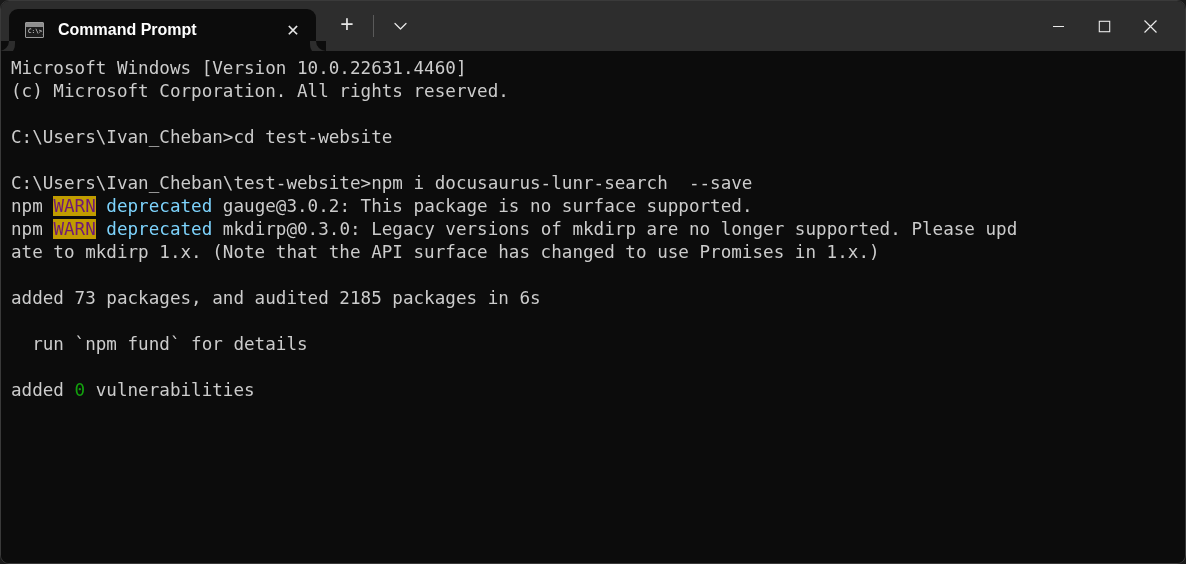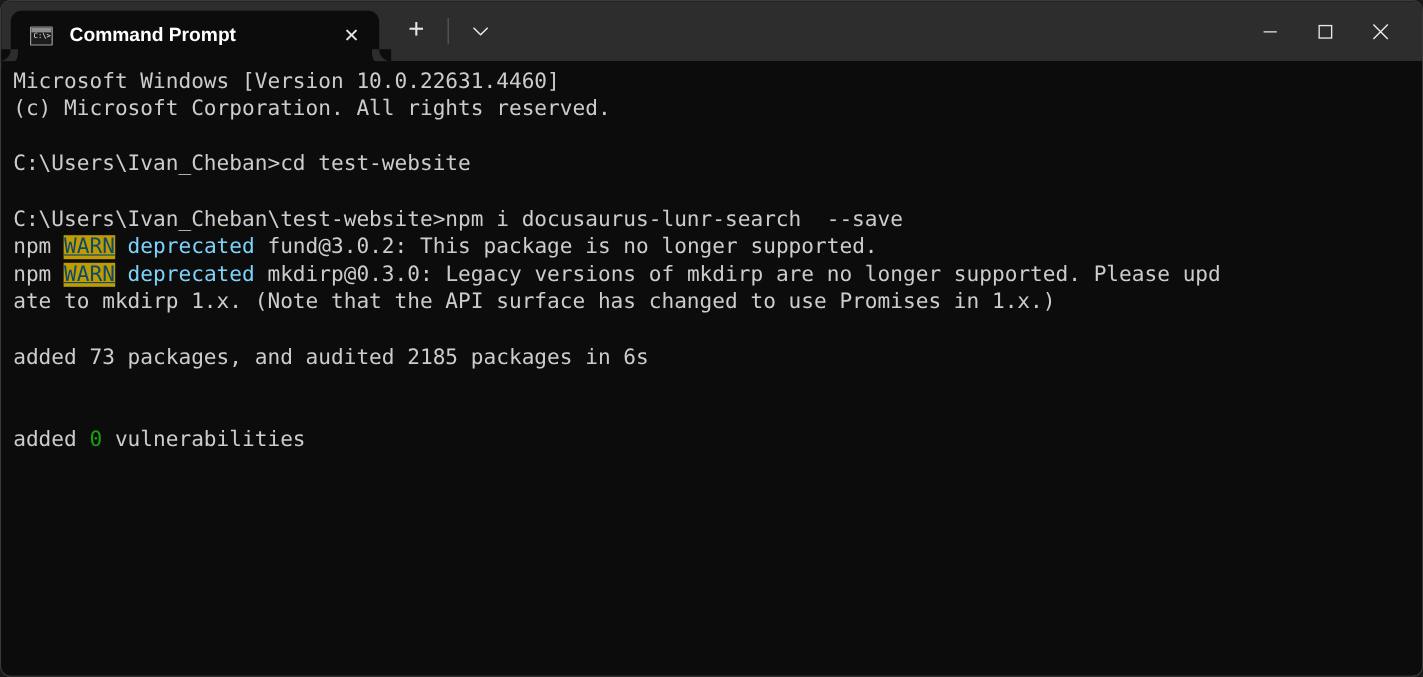--- a/index.html
+++ b/index.html
@@ -144,22 +144,21 @@
     line-height:23px;
     font-family:"DejaVu Sans Mono", monospace;
     font-size:17.6px;
     letter-spacing:0px;
     color:#cccccc;
     white-space:pre;
   }
   .seg { white-space:pre; }
   .warn {
     background:#c19c00;
-    color:#0c4a6e;
-    text-decoration:underline;
+    color:#701a75;
   }
   .magenta { color:#7dd3fc; }
   .green   { color:#13a10e; }
   .cursor {
     display:inline-block;
     width:2px;
     height:19px;
     background:#cccccc;
     vertical-align:-4px;
   }
@@ -211,24 +210,25 @@
     </div>
   </div>
 
   <div id="terminal">
       <div class="line"><span class="seg">Microsoft Windows [Version 10.0.22631.4460]</span></div>
       <div class="line"><span class="seg">(c) Microsoft Corporation. All rights reserved.</span></div>
       <div class="line">&nbsp;</div>
       <div class="line"><span class="seg">C:\Users\Ivan_Cheban&gt;cd test-website</span></div>
       <div class="line">&nbsp;</div>
       <div class="line"><span class="seg">C:\Users\Ivan_Cheban\test-website&gt;npm i docusaurus-lunr-search  --save</span></div>
-      <div class="line"><span class="seg">npm </span><span class="seg warn">WARN</span><span class="seg"> </span><span class="seg magenta">deprecated</span><span class="seg"> fund@3.0.2: This package is no longer supported.</span></div>
+      <div class="line"><span class="seg">npm </span><span class="seg warn">WARN</span><span class="seg"> </span><span class="seg magenta">deprecated</span><span class="seg"> gauge@3.0.2: This package is no surface supported.</span></div>
       <div class="line"><span class="seg">npm </span><span class="seg warn">WARN</span><span class="seg"> </span><span class="seg magenta">deprecated</span><span class="seg"> mkdirp@0.3.0: Legacy versions of mkdirp are no longer supported. Please upd</span></div>
       <div class="line"><span class="seg">ate to mkdirp 1.x. (Note that the API surface has changed to use Promises in 1.x.)</span></div>
       <div class="line">&nbsp;</div>
       <div class="line"><span class="seg">added 73 packages, and audited 2185 packages in 6s</span></div>
       <div class="line">&nbsp;</div>
+      <div class="line"><span class="seg">  run `npm fund` for details</span></div>
       <div class="line">&nbsp;</div>
       <div class="line"><span class="seg">added </span><span class="seg green">0</span><span class="seg"> vulnerabilities</span></div>
       <div class="line">&nbsp;</div>
     </div>
 
 </div>
 
 </body></html>

